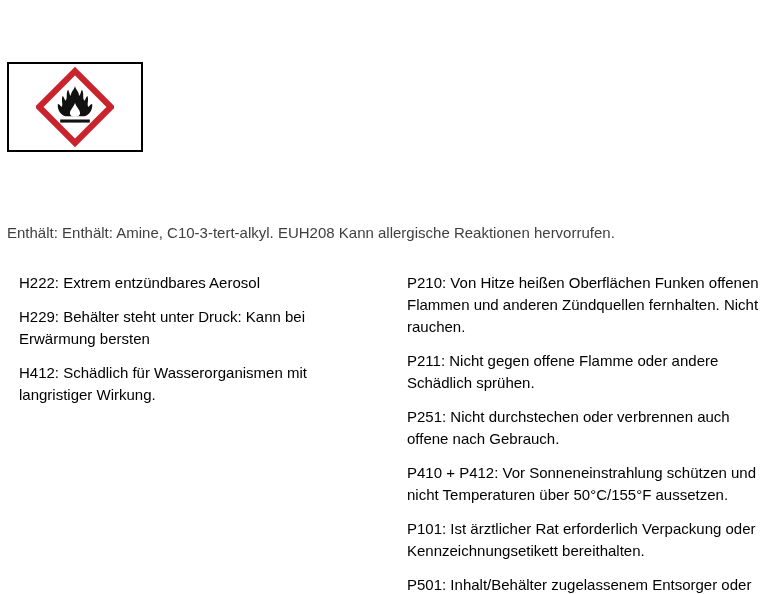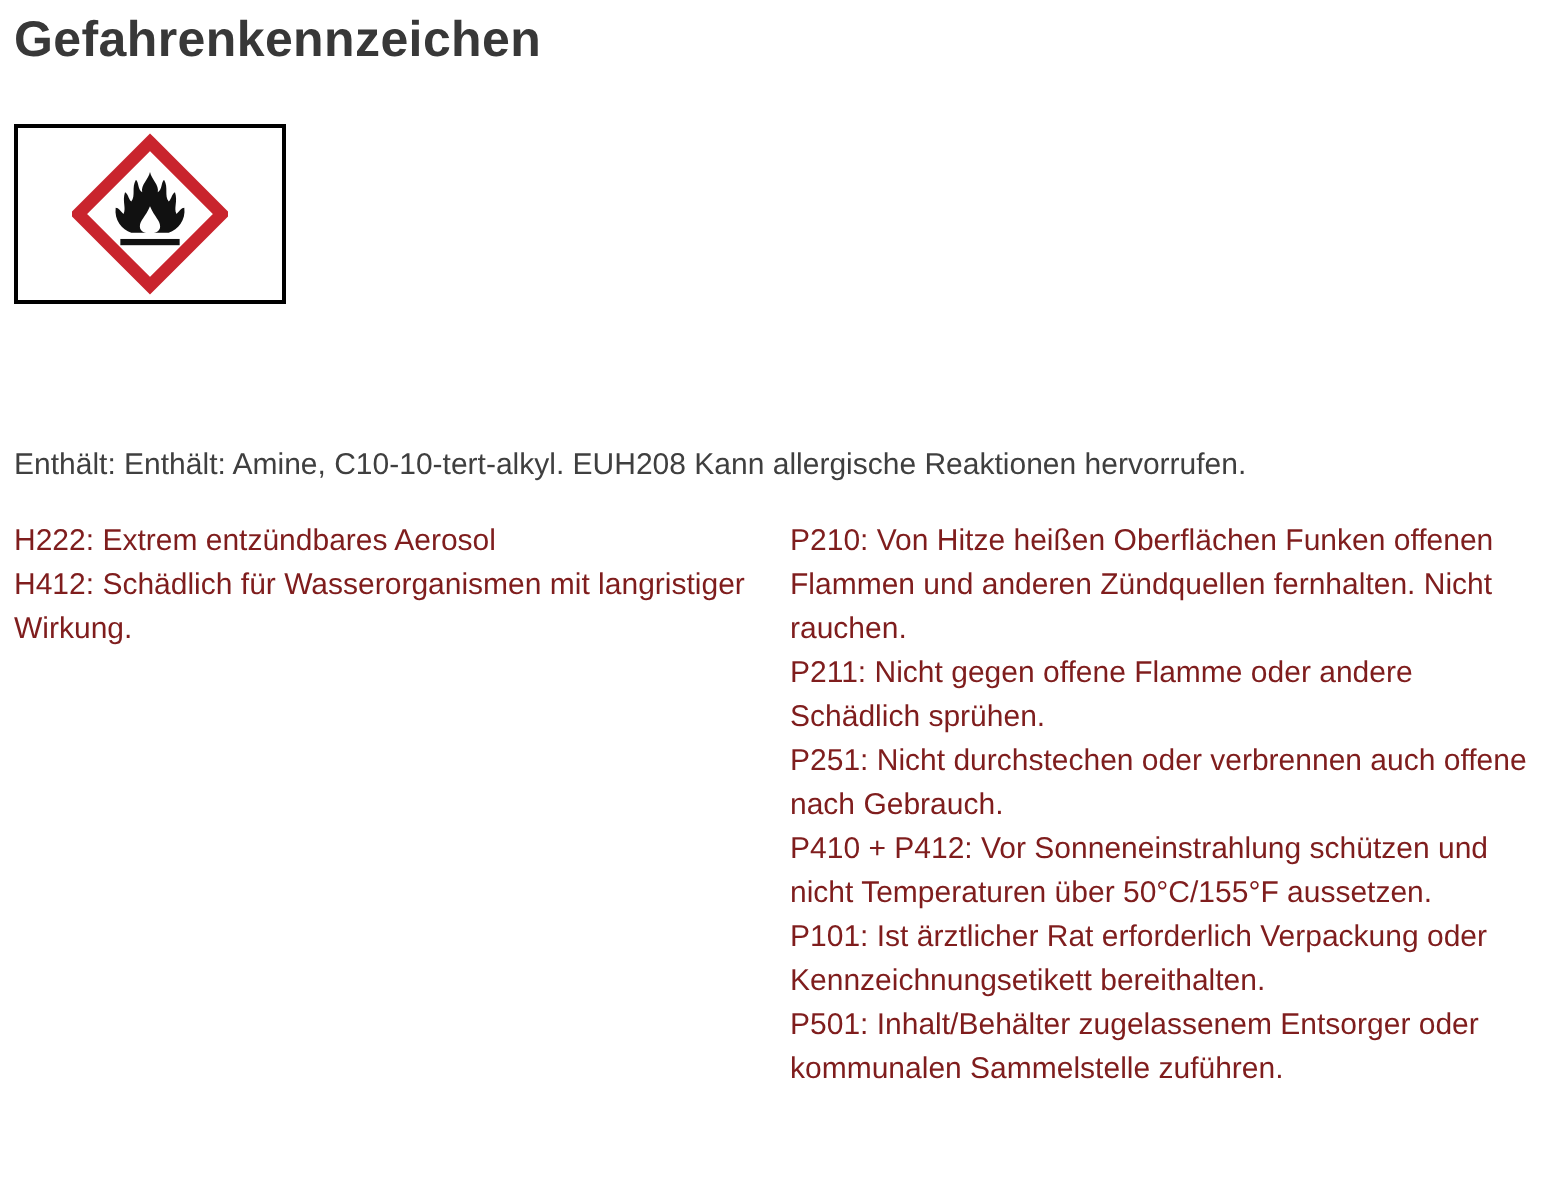--- a/index.html
+++ b/index.html
@@ -50,34 +50,33 @@
   .contains-line { top: 222px; width: 760px; }
   .cols {
     position: absolute;
     left: 7px;
     top: 260px;
     width: 764px;
     display: flex;
     align-items: flex-start;
   }
   .col p {
-    margin: 0;
+    margin: 12px;
     font-size: 15px;
     line-height: 22px;
-    color: #7f1d1d;
+    color: #000000;
   }
   .col-left  { width: 382px; }
   .col-right { width: 376px; margin-left: 6px; }
 </style>
 </head>
 <body>
 
 <div class="page">
 
-  <h1 class="page-title">Gefahrenkennzeichen</h1>
 
   <div class="picto-box">
     <span style="display:inline-flex;">
       <svg width="78" height="84" viewBox="0 0 100 100" aria-hidden="true">
         <polygon points="50,4 96,50 50,96 4,50" fill="#ffffff" stroke="#c9242d" stroke-width="8"></polygon>
         <path d="M50 23
                  C49 28 44 31 45 36
                  C42 34 43 30 41 28
                  C38 33 41 38 38 42
                  C36 40 36 37 34 36
@@ -96,25 +95,26 @@
                  C47 52 43.5 54 43.5 58
                  C43.5 61 46.5 62.5 50 62.5
                  C53.5 62.5 56.5 61 56.5 58
                  C56.5 54 53 52 50 45 Z" fill="#ffffff"></path>
         <rect x="31" y="66" width="38" height="4" fill="#111111"></rect>
       </svg>
     </span>
   </div>
 
 
-  <p class="txt contains-line">Enthält: Enthält: Amine, C10-10-tert-alkyl. EUH208 Kann allergische Reaktionen hervorrufen.</p>
+  <p class="txt contains-line">Enthält: Enthält: Amine, C10-3-tert-alkyl. EUH208 Kann allergische Reaktionen hervorrufen.</p>
 
   <div class="cols">
     <div class="col col-left">
       <p>H222: Extrem entzündbares Aerosol</p>
+      <p>H229: Behälter steht unter Druck: Kann bei Erwärmung bersten</p>
       <p>H412: Schädlich für Wasserorganismen mit langristiger Wirkung.</p>
     </div>
     <div class="col col-right">
       <p>P210: Von Hitze heißen Oberflächen Funken offenen Flammen und anderen Zündquellen fernhalten. Nicht rauchen.</p>
       <p>P211: Nicht gegen offene Flamme oder andere Schädlich sprühen.</p>
       <p>P251: Nicht durchstechen oder verbrennen auch offene nach Gebrauch.</p>
       <p>P410 + P412: Vor Sonneneinstrahlung schützen und nicht Temperaturen über 50°C/155°F aussetzen.</p>
       <p>P101: Ist ärztlicher Rat erforderlich Verpackung oder Kennzeichnungsetikett bereithalten.</p>
       <p>P501: Inhalt/Behälter zugelassenem Entsorger oder kommunalen Sammelstelle zuführen.</p>
     </div>

